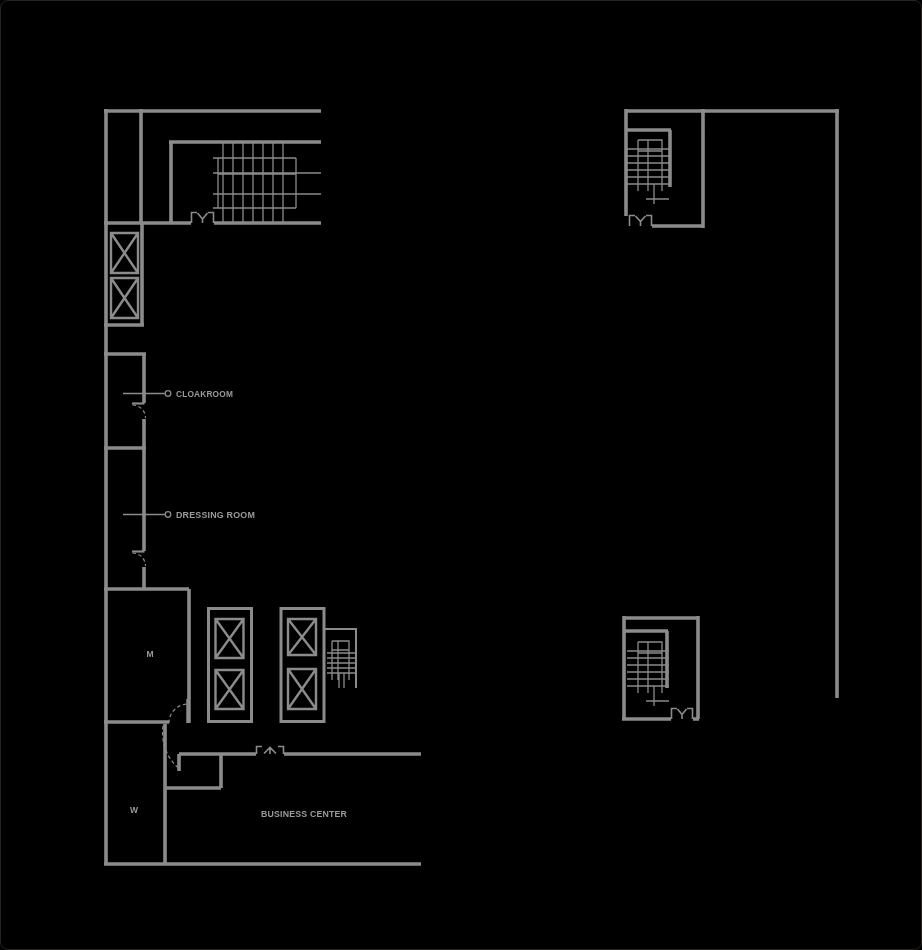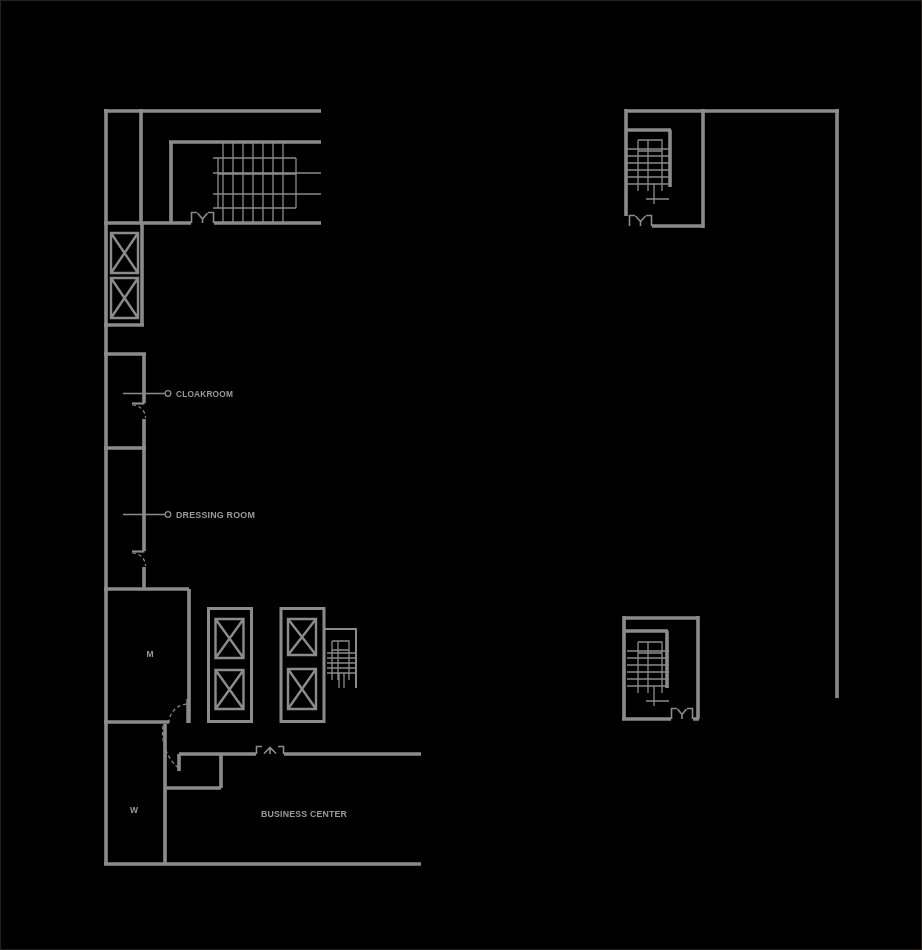--- a/index.html
+++ b/index.html
@@ -1,17 +1,17 @@
 <!DOCTYPE html>
 <html style="--background: #000000; --wall: #8b8b8b; --label: #9a9a9a; --frame: #262220;"><head>
 <meta charset="utf-8">
 <style>
   html,body{margin:0;padding:0;background:var(--background,#000);}
   .stage{position:relative;width:922px;height:950px;background:var(--background,#000);
-         border:1px solid var(--frame,#262220);box-sizing:border-box;border-radius:0;overflow:hidden;}
+         border:1px solid var(--frame,#262220);box-sizing:border-box;border-radius:8px;overflow:hidden;}
   svg{display:block}
   .wall{stroke:var(--wall,#8b8b8b);stroke-width:3.6;fill:none;stroke-linecap:butt}
   .wall-med{stroke:var(--wall,#8b8b8b);stroke-width:3;fill:none}
   .wall-thin{stroke:var(--wall,#8b8b8b);stroke-width:2;fill:none}
   .xbox{stroke:var(--wall,#8b8b8b);stroke-width:2.4;fill:none;stroke-linejoin:miter}
   .tread{stroke:var(--wall,#8b8b8b);stroke-width:1.3;fill:none}
   .door{stroke:var(--wall,#8b8b8b);stroke-width:1.6;fill:none}
   .leaf{stroke:var(--wall,#8b8b8b);stroke-width:2.2;fill:none}
   .leaf-heavy{stroke:var(--wall,#8b8b8b);stroke-width:4.5;fill:none}
   .arc{stroke:var(--wall,#8b8b8b);stroke-width:1.2;fill:none;stroke-dasharray:3.5 2.6}

